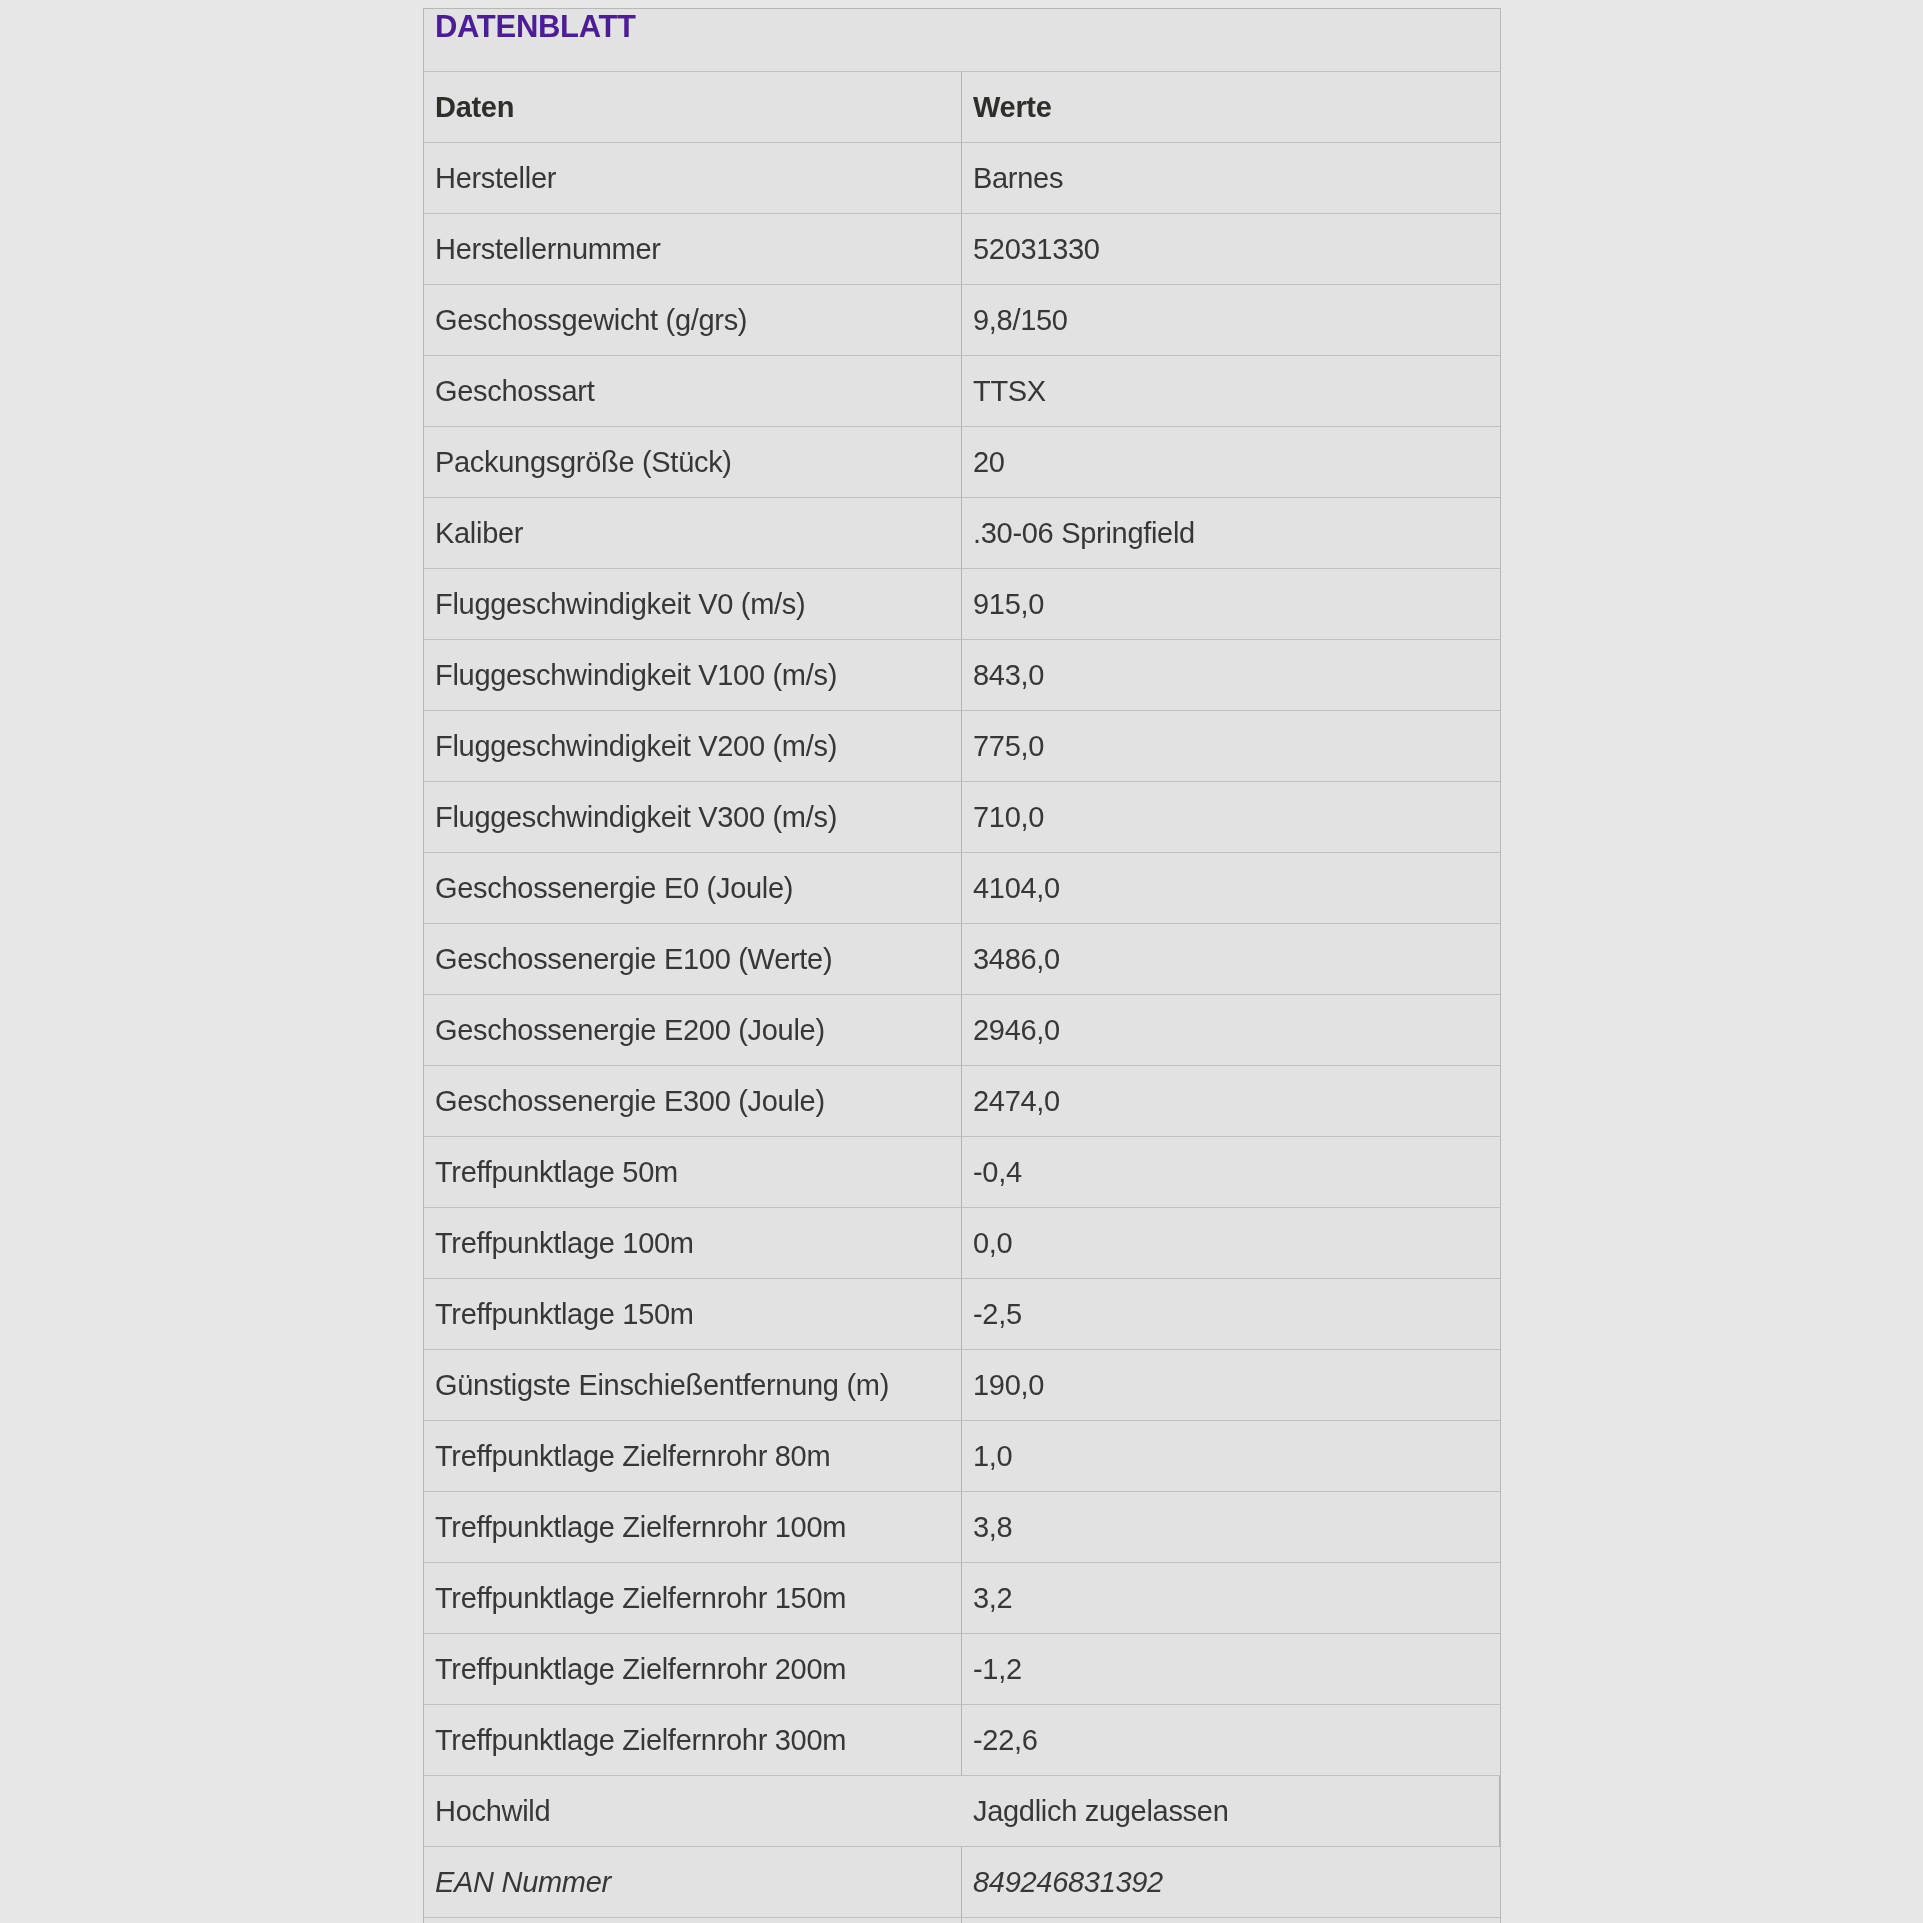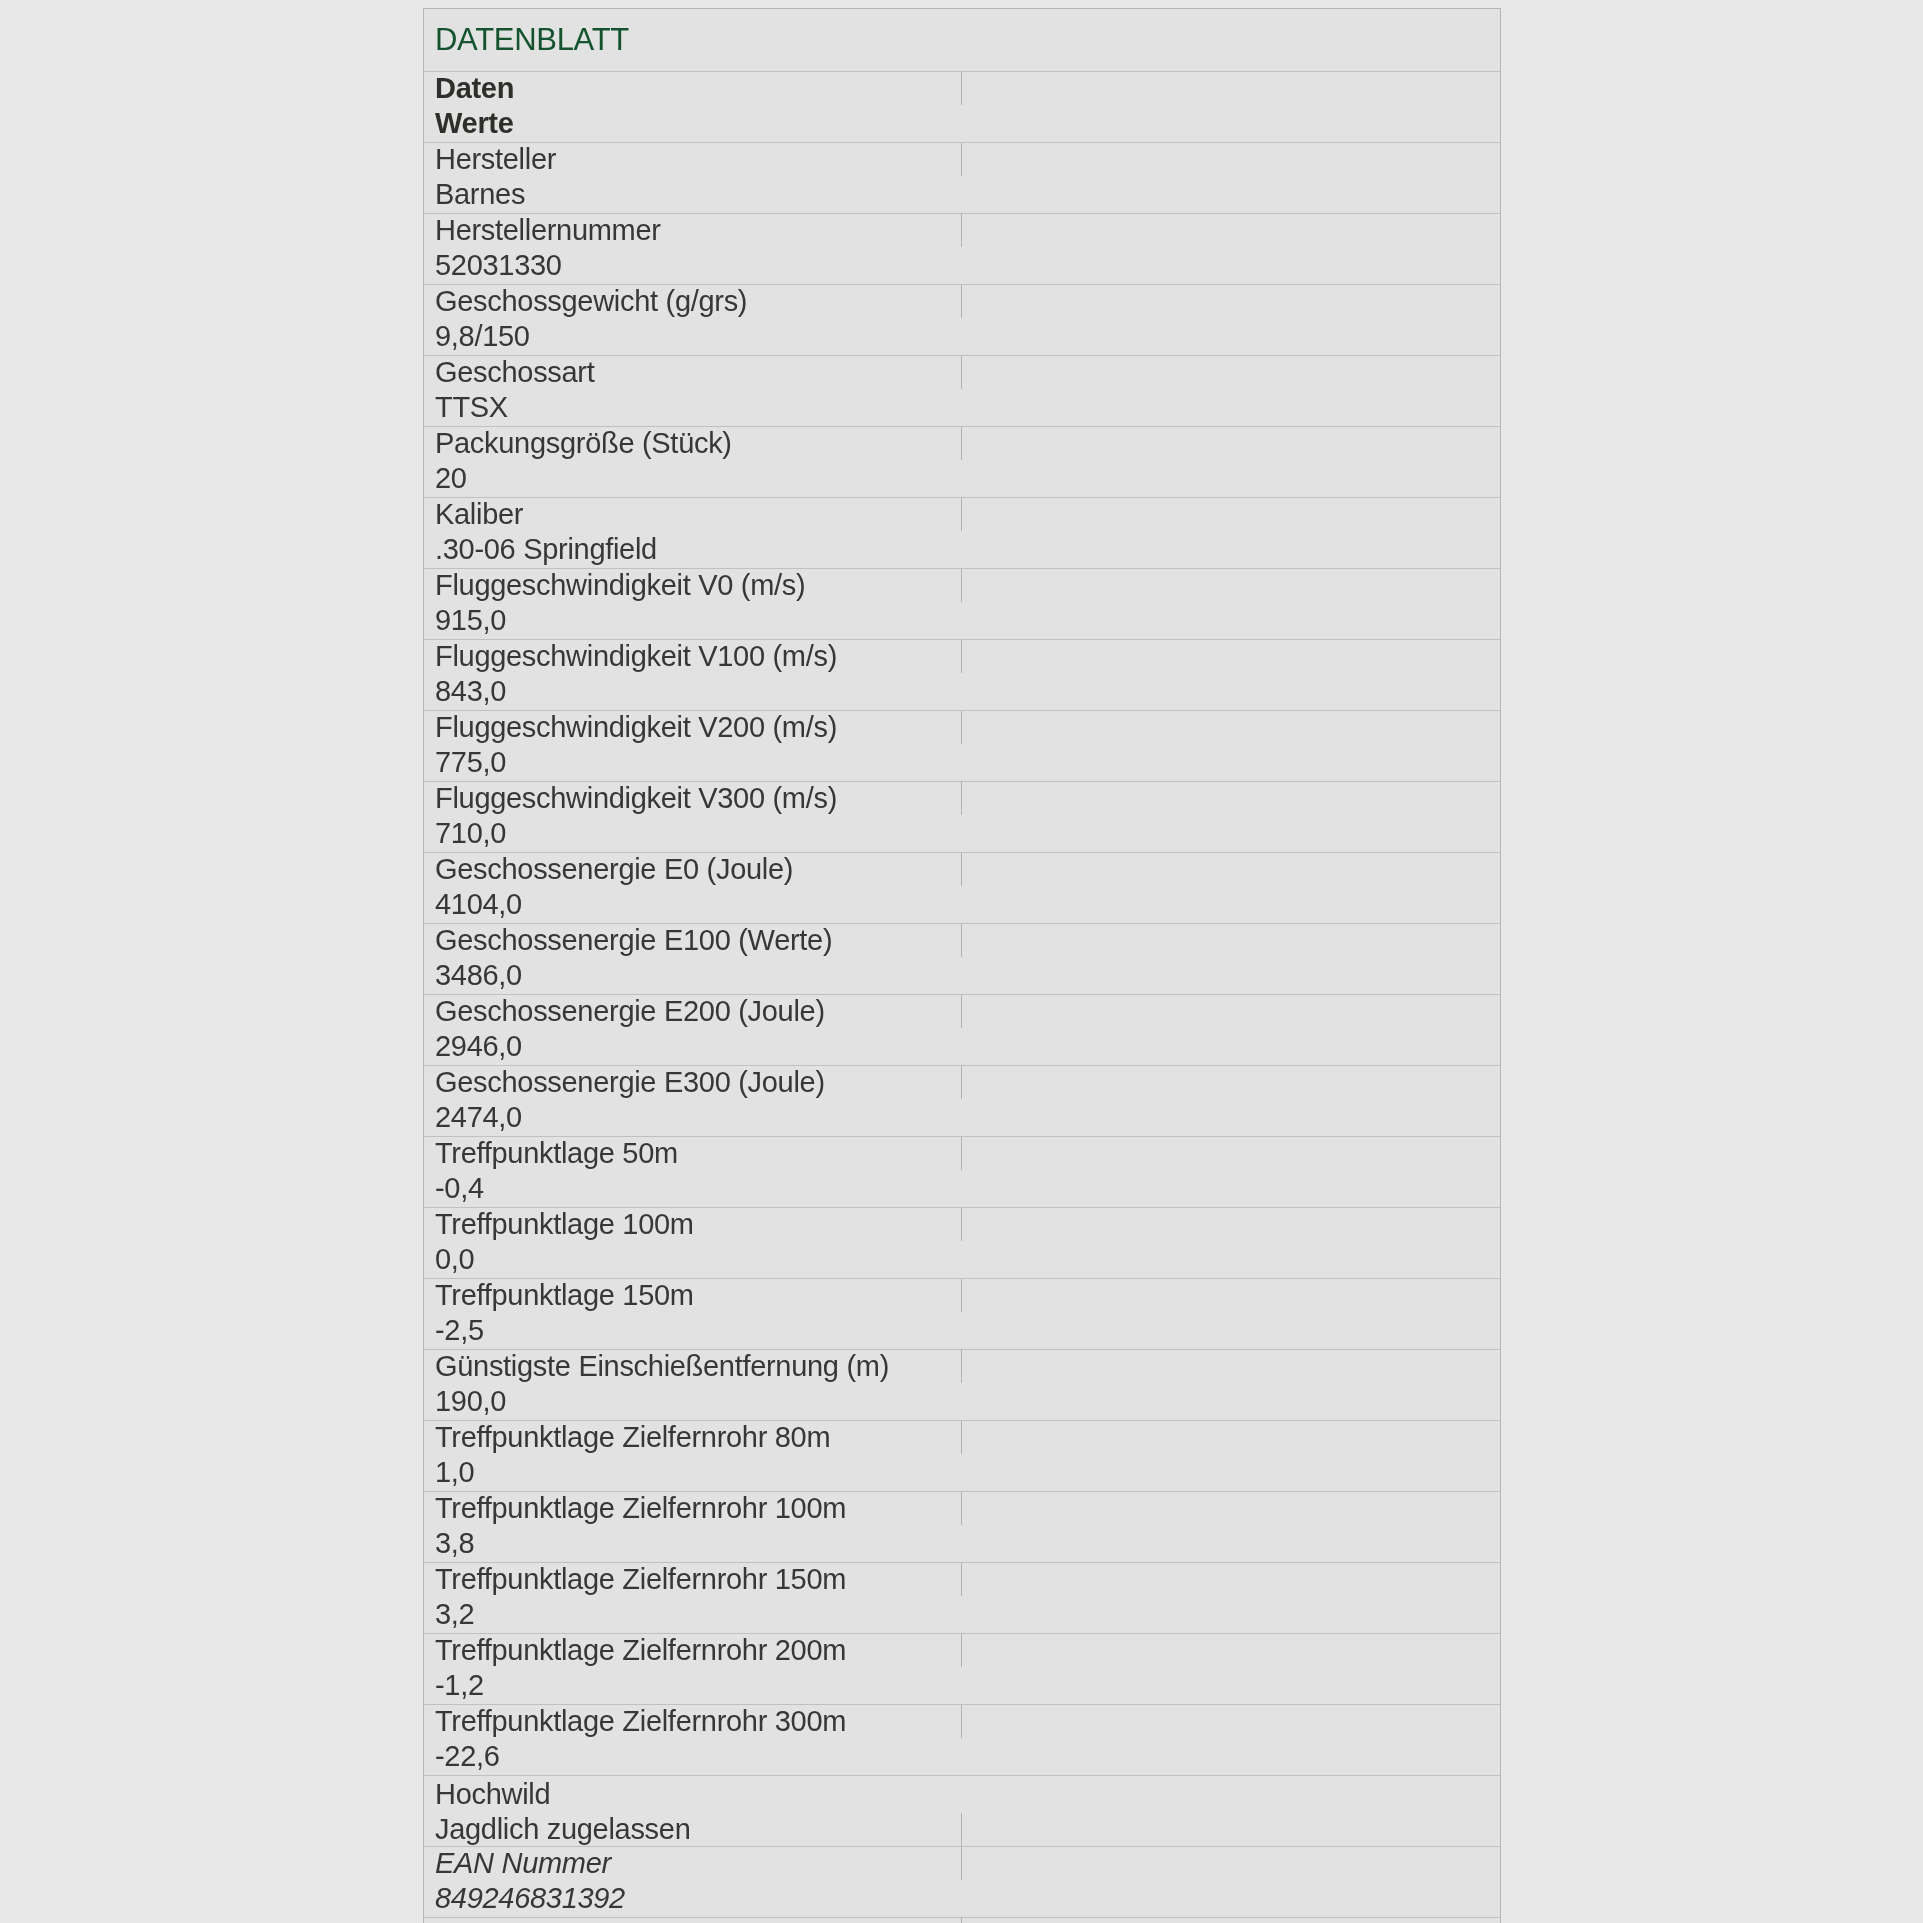--- a/index.html
+++ b/index.html
@@ -17,34 +17,33 @@
     top: 8.2px;
     width: 1078px;
     box-sizing: border-box;
     background: #e2e2e2;
     border: 1.8px solid #b7b7b7;
   }
   .title-row {
     box-sizing: border-box;
     height: 63px;
     display: flex;
-    align-items: center;
+    align-items: flex-start;
     padding: 0 11px;
     border-bottom: 1.8px solid #c0c0c0;
     font-size: 31px;
-    font-weight: normal;
-    color: #14532d;
+    font-weight: bold;
+    color: #4c1d95;
     letter-spacing: -0.3px;
   }
   .row {
     box-sizing: border-box;
     display: flex;
     height: 71px;
     border-bottom: 1.8px solid #c0c0c0;
-    flex-direction: column;
   }
   .row:last-child { border-bottom: 1.8px solid #c0c0c0; font-style: italic; }
   .cell {
     box-sizing: border-box;
     display: flex;
     align-items: center;
     padding: 0 11px;
     font-size: 29px;
     color: #383735;
     letter-spacing: -0.3px;

